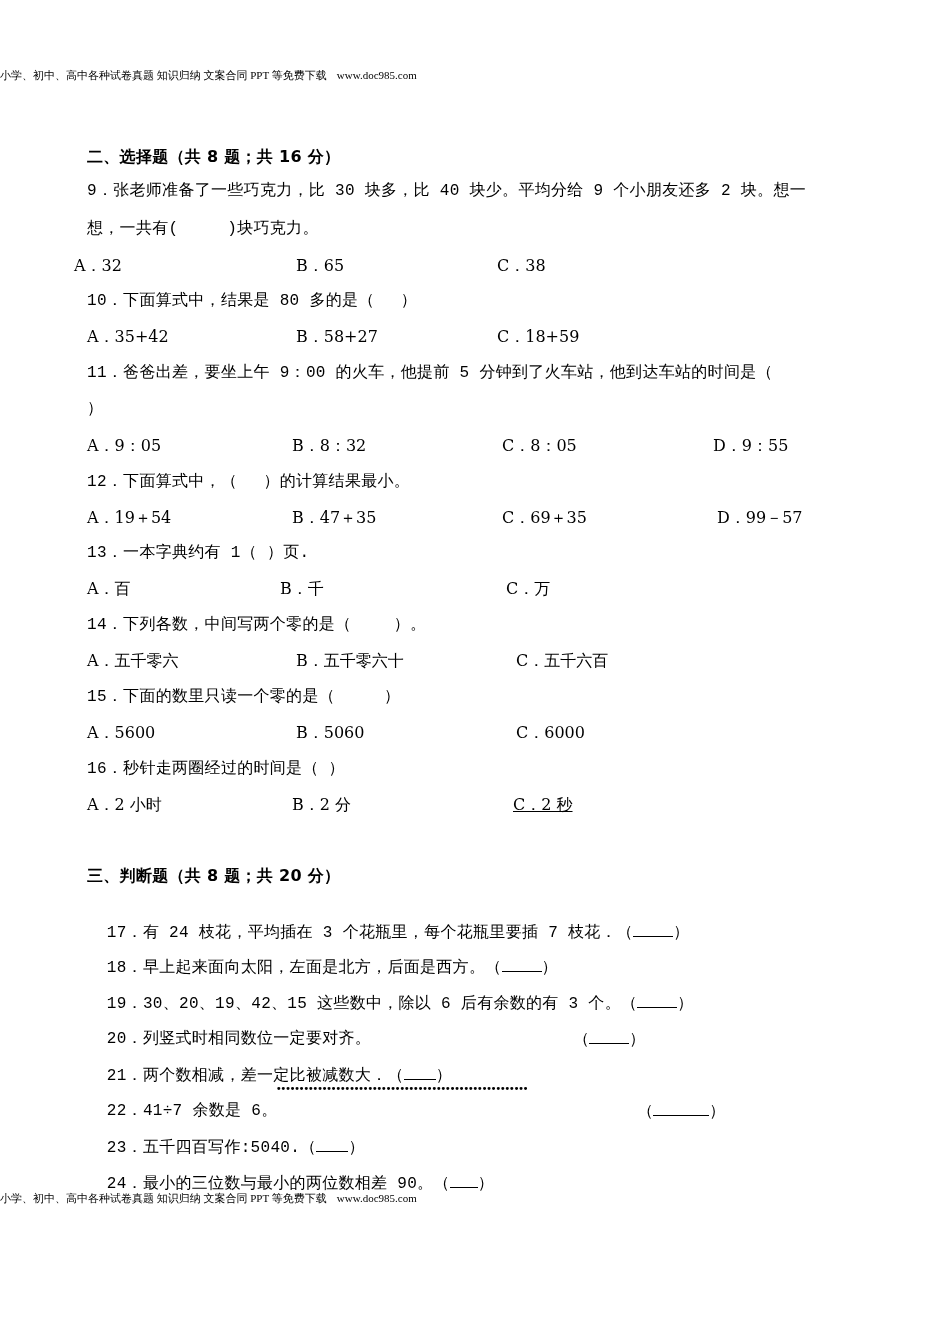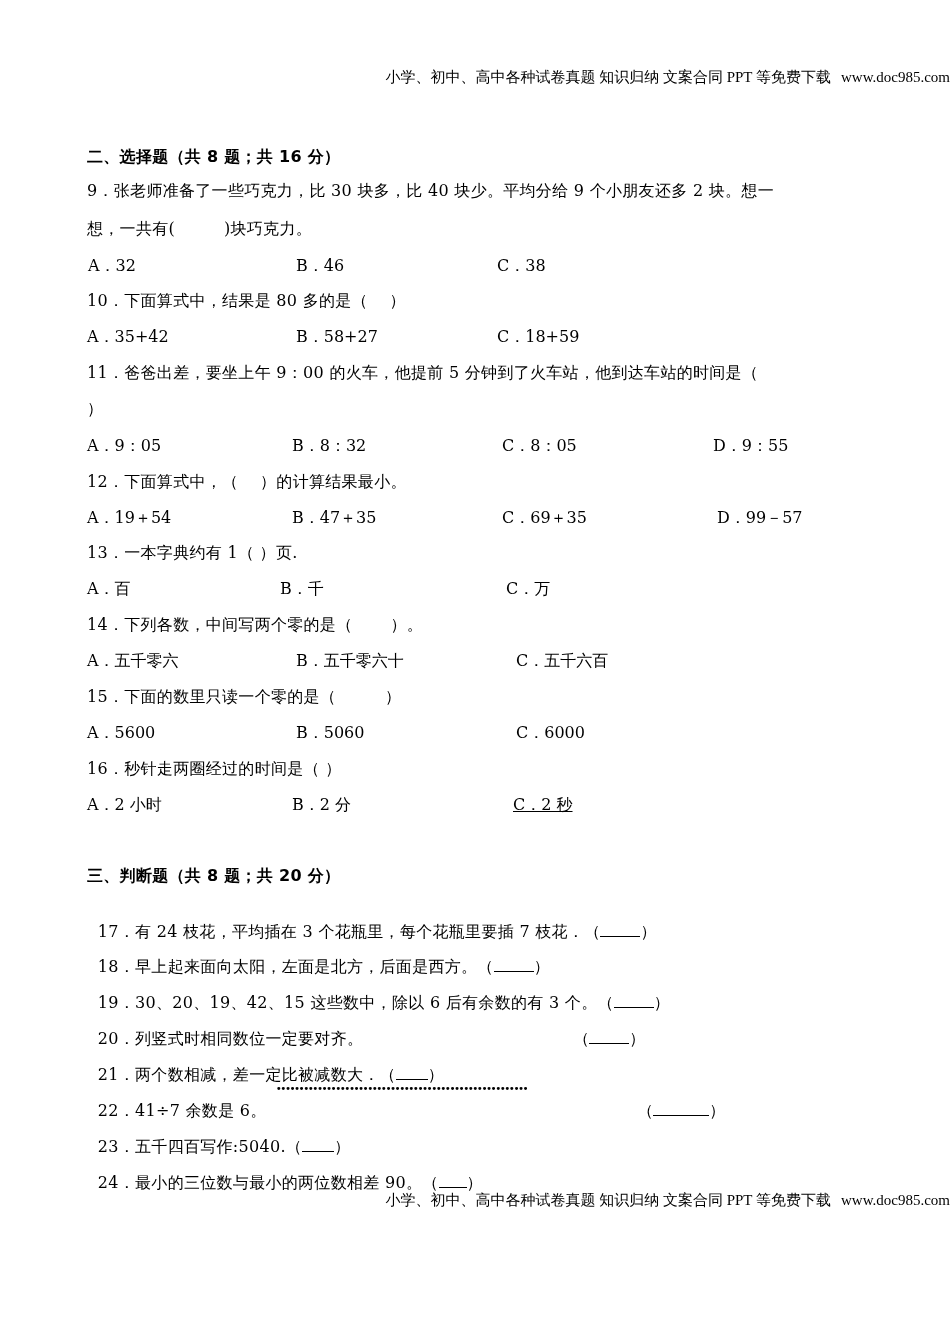--- a/index.html
+++ b/index.html
@@ -12,36 +12,37 @@
       height: 1344px;
       position: relative;
       overflow: hidden;
       color: #000;
       font-family: "DejaVu Serif", "Liberation Serif", serif;
     }
     .page-header, .page-footer {
       position: absolute;
       left: 0;
       width: 950px;
-      text-align: right;
+      text-align: left;
       font-family: "Liberation Serif", "DejaVu Serif", serif;
-      font-size: 15px;
+      font-size: 11px;
       letter-spacing: 0px;
     }
     .page-header { top: 68px; }
     .page-footer { top: 1191px; }
     .page-header .site, .page-footer .site { margin-left: 10px; }
 
     .line {
       position: absolute;
       left: 87px;
       font-size: 16px;
       white-space: pre;
       line-height: 20px;
       letter-spacing: 0.3px;
+      font-family: Liberation Mono, monospace;
     }
     .section-title {
       font-weight: bold;
       font-family: "DejaVu Sans", "Liberation Sans", sans-serif;
       font-size: 16px;
     }
     .opt {
       position: absolute;
       font-size: 16px;
       white-space: pre;
@@ -61,22 +62,22 @@
 <body>
 
 <div class="page-header">
   <span>小学、初中、高中各种试卷真题 知识归纳 文案合同 PPT 等免费下载</span><span class="site">www.doc985.com</span>
 </div>
 
 <div class="line section-title" style="top:147px;">二、选择题（共 8 题；共 16 分）</div>
 
 <div class="line" style="top:181px;">9．张老师准备了一些巧克力，比 30 块多，比 40 块少。平均分给 9 个小朋友还多 2 块。想一</div>
 <div class="line" style="top:219px;">想，一共有(　　　)块巧克力。</div>
-<div class="opt" style="top:256px; left:88px;">A．32</div>
-<div class="opt" style="top:256px; left:296px;">B．46</div>
+<div class="opt" style="top:256px; left:74px;">A．32</div>
+<div class="opt" style="top:256px; left:296px;">B．65</div>
 <div class="opt" style="top:256px; left:497px;">C．38</div>
 
 <div class="line" style="top:291px;">10．下面算式中，结果是 80 多的是（　 ）</div>
 <div class="opt" style="top:327px; left:87px;">A．35+42</div>
 <div class="opt" style="top:327px; left:296px;">B．58+27</div>
 <div class="opt" style="top:327px; left:497px;">C．18+59</div>
 
 <div class="line" style="top:363px;">11．爸爸出差，要坐上午 9：00 的火车，他提前 5 分钟到了火车站，他到达车站的时间是（</div>
 <div class="line" style="top:399px;">）</div>
 <div class="opt" style="top:436px; left:87px;">A．9：05</div>

